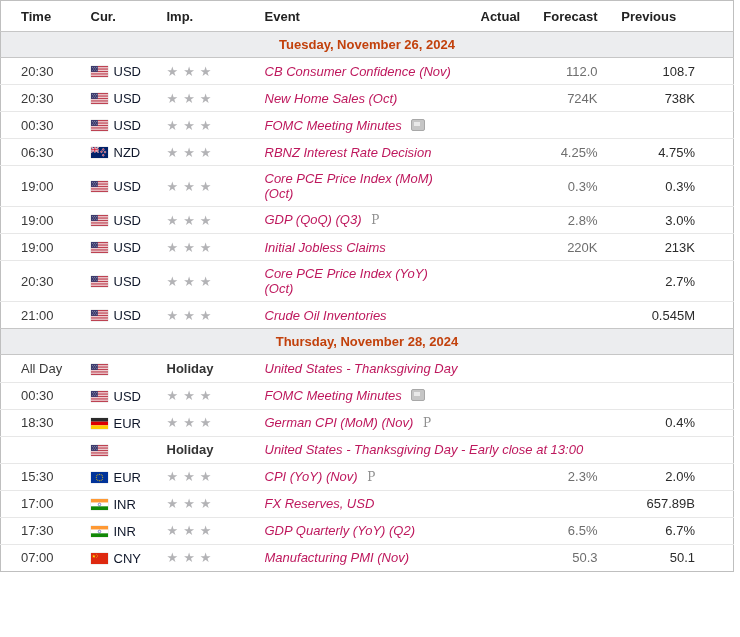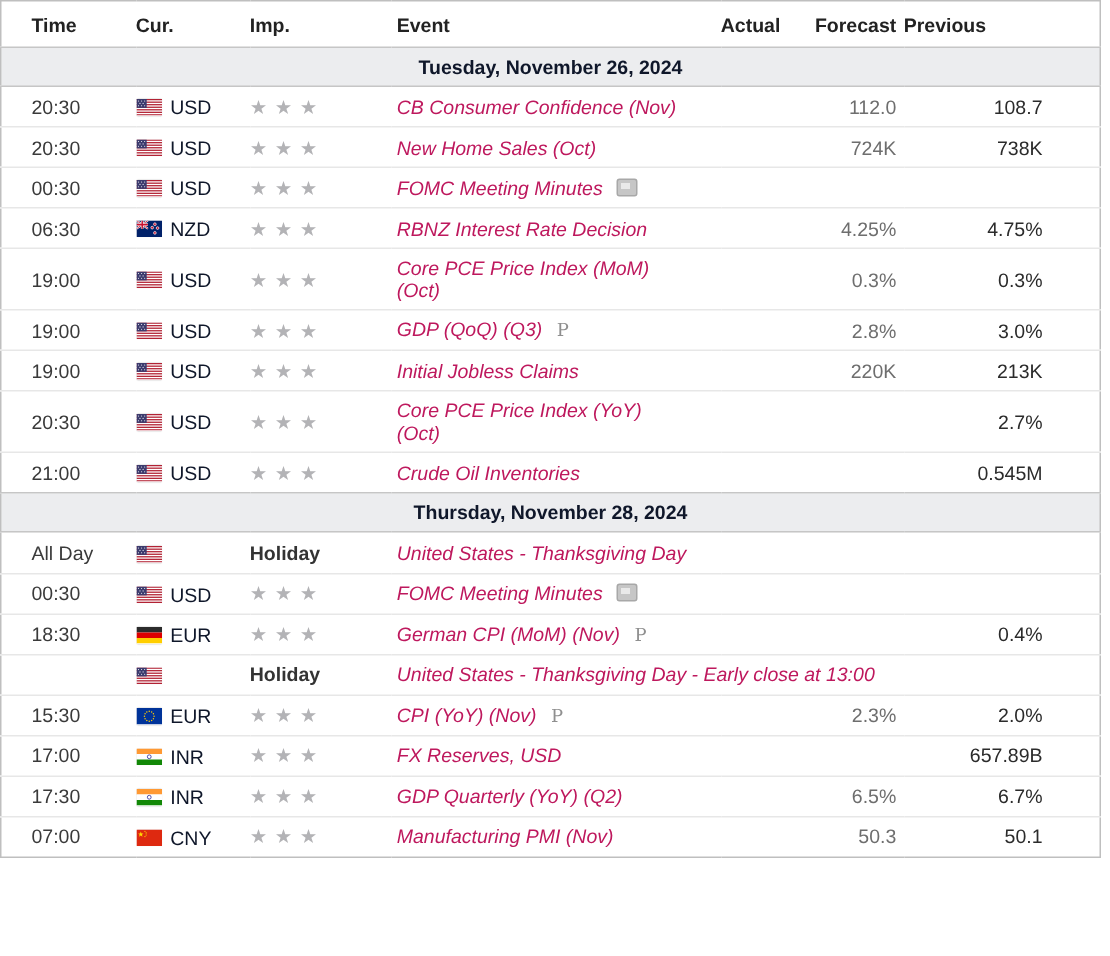--- a/index.html
+++ b/index.html
@@ -38,29 +38,29 @@
     text-align: left;
     padding: 8px 0 7px 0;
     background: #fff;
     font-size: 13px;
     white-space: nowrap;
   }
   thead th.c-time { padding-left: 20px; }
   thead th.c-event { padding-left: 4px; margin-left: 33px; }
   thead th.c-actual { padding-right: 2px; }
   thead th.c-forecast { text-align: right; padding-right: 5px; }
-  thead th.c-previous { text-align: left; padding-right: 38px; margin-top: 43px; }
+  thead th.c-previous { text-align: center; padding-right: 38px; margin-top: 43px; }
 
   tr.date-row td {
     background: #ecedef;
     border-top: 1px solid #c6c6c6;
     border-bottom: 1px solid #c6c6c6;
     text-align: center;
     font-weight: bold;
-    color: #0f172a;
+    color: #c2410c;
     padding: 5px 0;
     line-height: 15px;
   }
   tr.event-row td {
     border-top: 1px solid #e7e7e7;
     padding: 5px 0;
     line-height: 15px;
     vertical-align: middle;
     background: #fff;
   }

